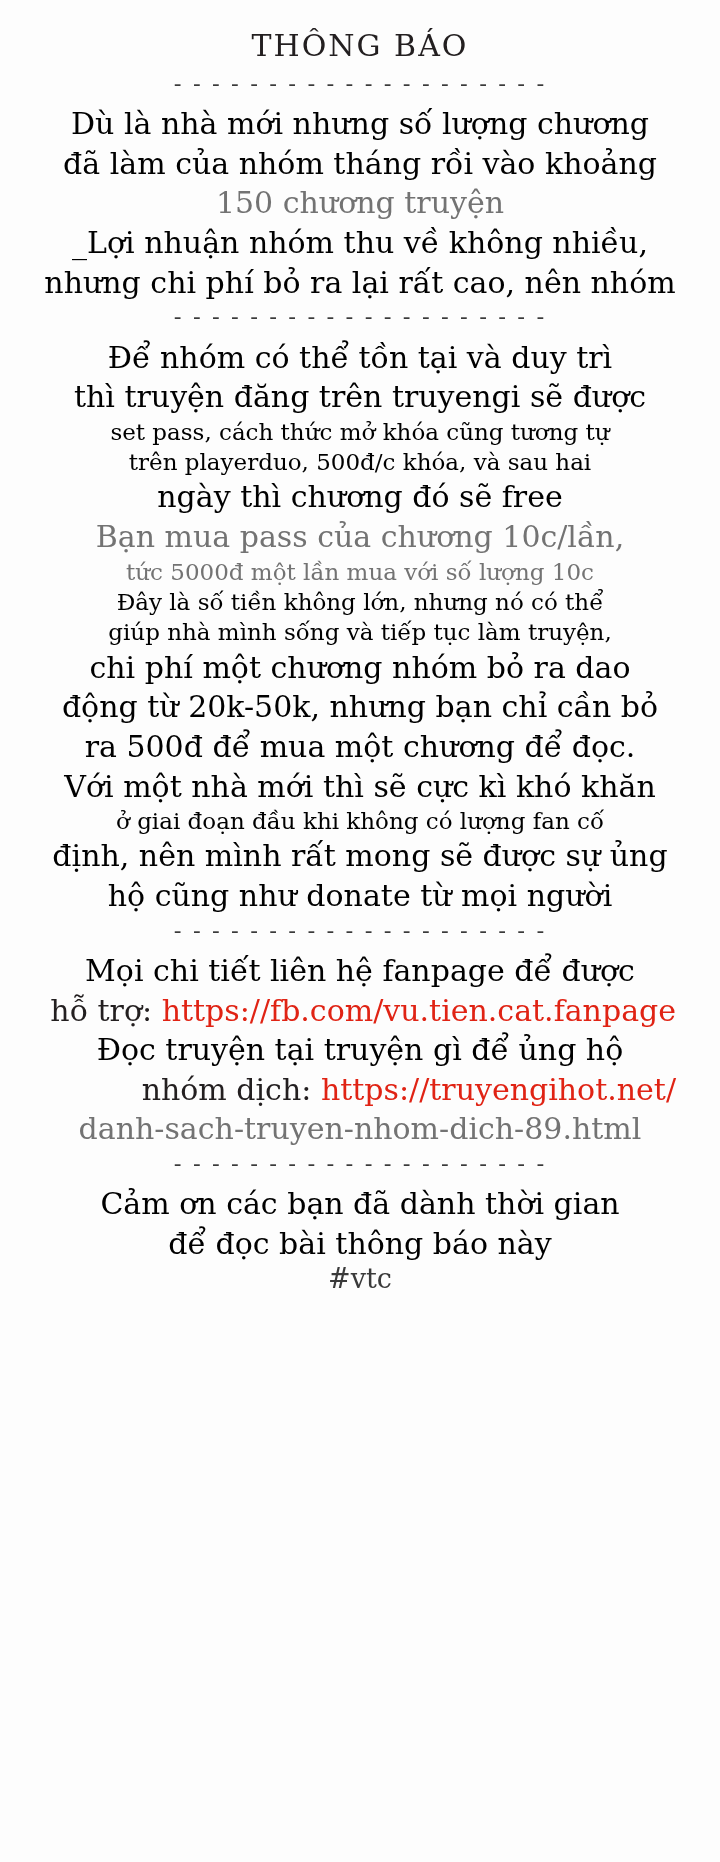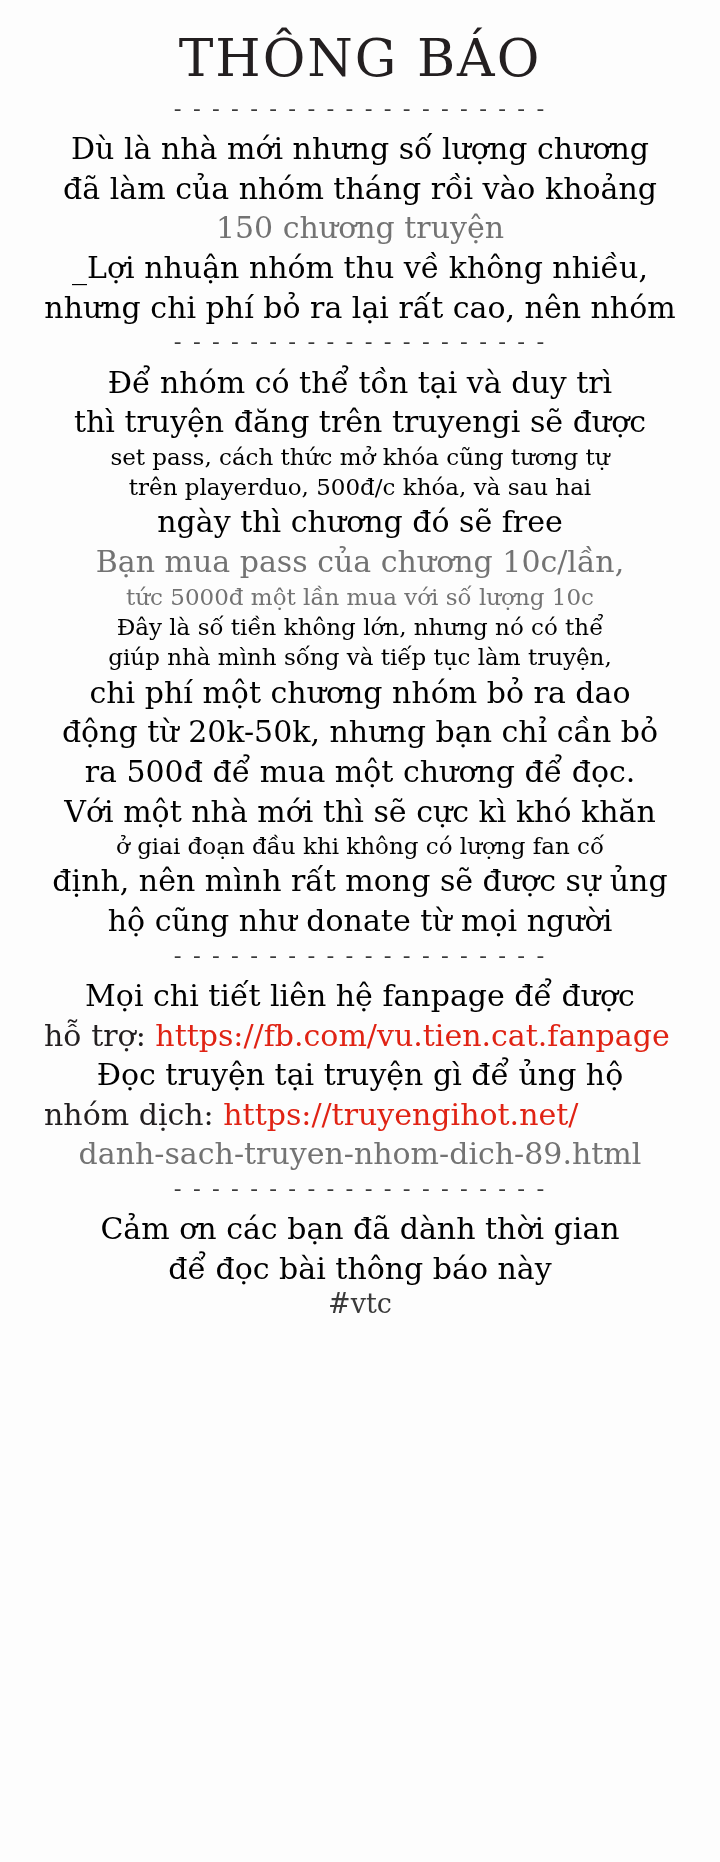--- a/index.html
+++ b/index.html
@@ -17,21 +17,21 @@
     width: 720px;
     min-height: 1862px;
     box-sizing: border-box;
     padding: 18px 44px 24px 44px;
     display: flex;
     flex-direction: column;
     align-items: center;
     background: #fdfdfd;
   }
   .title {
-    font-size: 52px;
+    font-size: 30px;
     letter-spacing: 2px;
     font-weight: 400;
     text-align: center;
     margin: 10px 0 6px 0;
     color: #231f20;
   }
   .divider {
     font-size: 23px;
     letter-spacing: 2px;
     color: #3a3a3a;
@@ -53,21 +53,21 @@
   }
   .line.red {
     color: #737373;
   }
   .line.small {
     font-size: 23px;
   }
   .mixed {
     font-size: 30px;
     line-height: 1.32;
-    text-align: left;
+    text-align: right;
     color: #231f20;
     white-space: nowrap;
   }
   .mixed .red {
     color: #e02314;
   }
   .tag {
     font-size: 27px;
     color: #3a3a3a;
     text-align: center;

